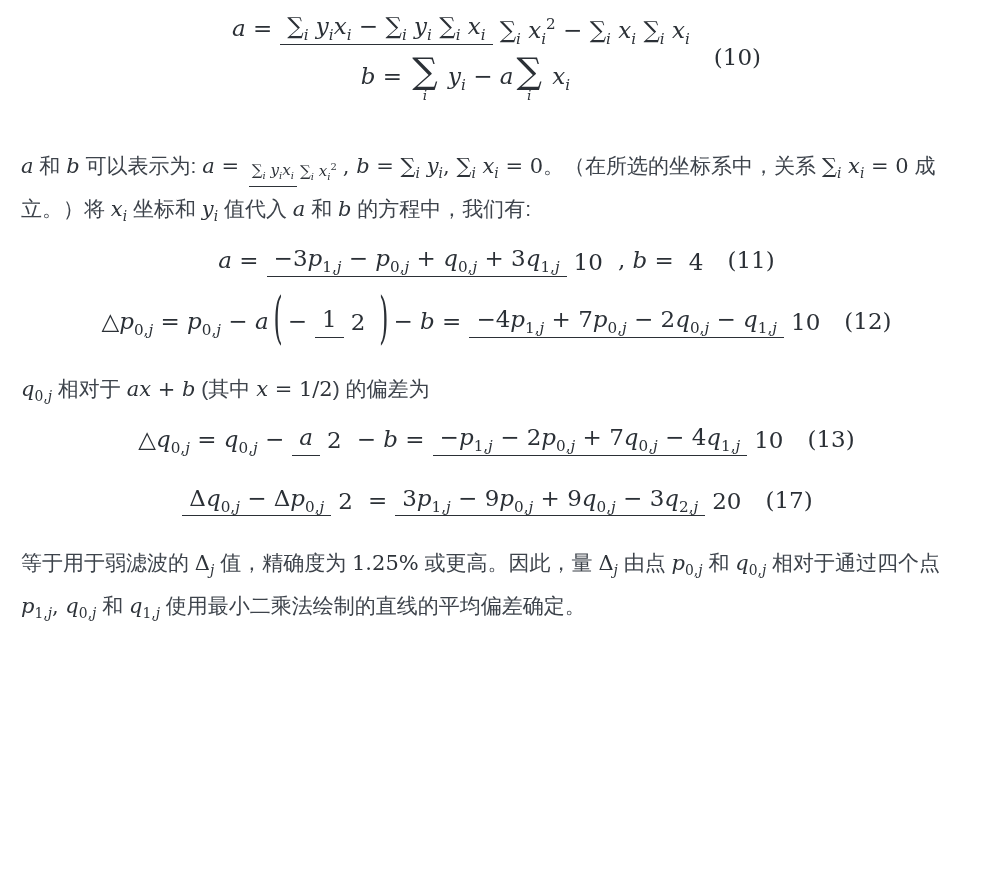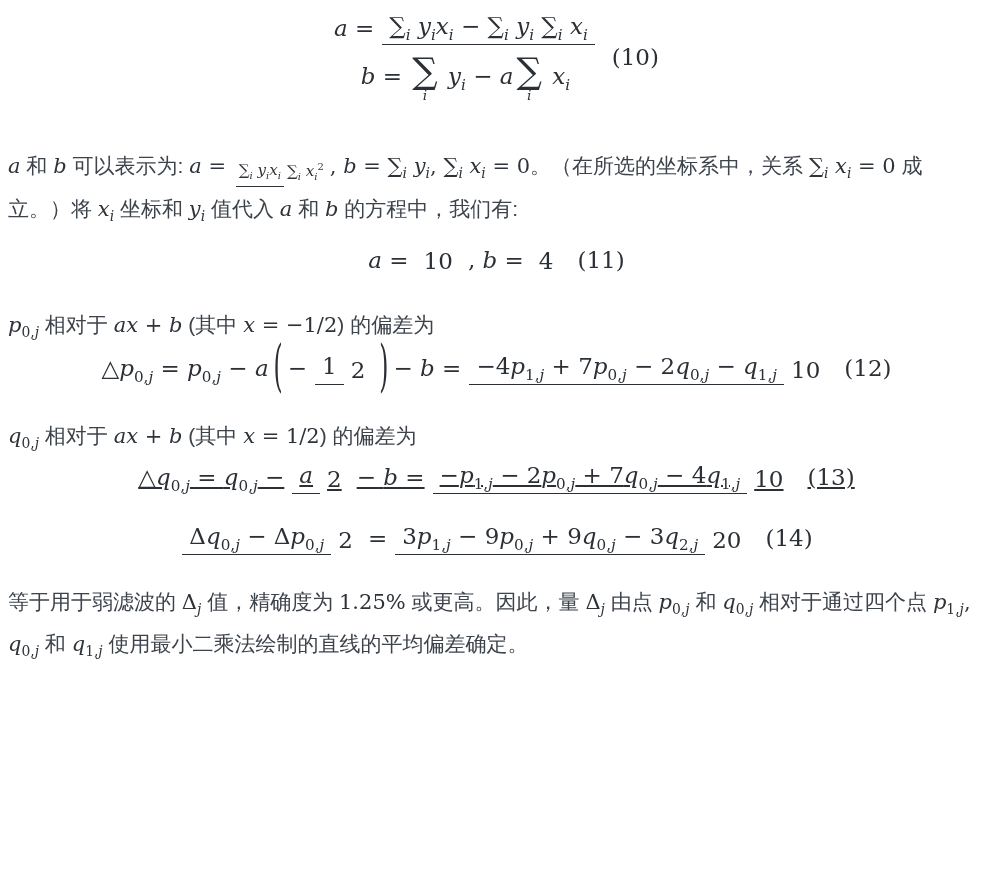--- a/index.html
+++ b/index.html
@@ -6,21 +6,21 @@
   body{
     width:992px;
     font-family:"Liberation Sans","DejaVu Sans",sans-serif;
     color:#3d434b;
     -webkit-font-smoothing:antialiased;
   }
   .doc{padding:6px 10px 14px 8px;}
 
   
   p.para{
-    margin:0;
+    margin:13px;
     font-size:21px;
     line-height:2.02;
     color:#3d434b;
   }
   .m{
     font-family:"DejaVu Serif","Liberation Serif",serif;
     color:#2e3339;
   }
   .m i{font-style:italic;}
   sub,sup{font-size:0.66em;line-height:0;}
@@ -81,34 +81,35 @@
     font-family:"DejaVu Serif","Liberation Serif",serif;
     margin-left:12px;
     white-space:nowrap;
   }
 
   
   #equation-10{margin:6px 0 42px;}
   #paragraph-1{margin-bottom:14px;}
   #equation-11{margin:14px 0 28px;}
   #equation-12{margin:6px 0 30px;}
-  #equation-13{margin:4px 0 28px;text-decoration:underline;}
+  #equation-13{margin:4px 0 28px;}
   #equation-14{margin:4px 0 26px;}
 </style>
 </head>
 <body>
 
 <div class="doc">
 
   <div class="eq" id="equation-10">
     <div class="eqcol">
       <div class="eqline">
         <span class="seg"><span class="m"><i>a</i> =</span></span>
         <span class="frac">
           <span class="fnum"><span class="m">∑<sub><i>i</i></sub> <i>y</i><sub><i>i</i></sub><i>x</i><sub><i>i</i></sub> − ∑<sub><i>i</i></sub> <i>y</i><sub><i>i</i></sub> ∑<sub><i>i</i></sub> <i>x</i><sub><i>i</i></sub></span></span>
+          <span class="fden"><span class="m">∑<sub><i>i</i></sub> <i>x</i><sub><i>i</i></sub><sup>2</sup> − ∑<sub><i>i</i></sub> <i>x</i><sub><i>i</i></sub> ∑<sub><i>i</i></sub> <i>x</i><sub><i>i</i></sub></span></span>
         </span>
       </div>
       <div class="eqline">
           <span class="m"><i>b</i> = <span class="bsum">
               <span class="bop">∑</span>
               <span class="blim"><i>i</i></span>
             </span> <i>y</i><sub><i>i</i></sub> − <i>a</i><span class="bsum">
               <span class="bop">∑</span>
               <span class="blim"><i>i</i></span>
             </span> <i>x</i><sub><i>i</i></sub></span>
@@ -118,30 +119,30 @@
   </div>
 
   <p class="para" id="paragraph-1"><span class="m"><i>a</i></span> 和 <span class="m"><i>b</i></span> 可以表示为: <span class="m"><i>a</i> = <span class="frac">
           <span class="fnum">∑<sub><i>i</i></sub> <i>y</i><sub><i>i</i></sub><i>x</i><sub><i>i</i></sub></span>
           <span class="fden">∑<sub><i>i</i></sub> <i>x</i><sub><i>i</i></sub><sup>2</sup></span>
         </span>, <i>b</i> = ∑<sub><i>i</i></sub> <i>y</i><sub><i>i</i></sub>, ∑<sub><i>i</i></sub> <i>x</i><sub><i>i</i></sub> = 0</span>。（在所选的坐标系中，关系 <span class="m">∑<sub><i>i</i></sub> <i>x</i><sub><i>i</i></sub> = 0</span> 成立。）将 <span class="m"><i>x</i><sub><i>i</i></sub></span> 坐标和 <span class="m"><i>y</i><sub><i>i</i></sub></span> 值代入 <span class="m"><i>a</i></span> 和 <span class="m"><i>b</i></span> 的方程中，我们有:</p>
 
   <div class="eq" id="equation-11">
     <span class="seg"><span class="m"><i>a</i> =</span></span>
     <span class="frac">
+      <span class="fnum"><span class="m">−3<i>p</i><sub>1,<i>j</i></sub> − <i>p</i><sub>0,<i>j</i></sub> + <i>q</i><sub>0,<i>j</i></sub> + 3<i>q</i><sub>1,<i>j</i></sub></span></span>
       <span class="fden"><span class="m">10</span></span>
     </span>
     <span class="seg"><span class="m">, <i>b</i> =</span></span>
     <span class="frac">
       <span class="fden"><span class="m">4</span></span>
     </span>
     <span class="tag">(11)</span>
   </div>
 
-  <p class="para" id="paragraph-2"><span class="m"><i>p</i><sub>0,<i>j</i></sub></span> 相对于 <span class="m"><i>ax</i> + <i>b</i></span> (其中 <span class="m"><i>x</i> = −1/2</span>) 的偏差为</p>
 
   <div class="eq" id="equation-12">
     <span class="seg"><span class="m">△<i>p</i><sub>0,<i>j</i></sub> = <i>p</i><sub>0,<i>j</i></sub> − <i>a</i></span></span>
     <span class="bigp">(</span>
     <span class="seg"><span class="m">−</span></span>
     <span class="frac">
       <span class="fnum"><span class="m">1</span></span>
       <span class="fden"><span class="m">2</span></span>
     </span>
     <span class="bigp">)</span>
@@ -173,18 +174,18 @@
   <div class="eq" id="equation-14">
     <span class="frac">
       <span class="fnum"><span class="m">Δ<i>q</i><sub>0,<i>j</i></sub> − Δ<i>p</i><sub>0,<i>j</i></sub></span></span>
       <span class="fden"><span class="m">2</span></span>
     </span>
     <span class="seg"><span class="m">=</span></span>
     <span class="frac">
       <span class="fnum"><span class="m">3<i>p</i><sub>1,<i>j</i></sub> − 9<i>p</i><sub>0,<i>j</i></sub> + 9<i>q</i><sub>0,<i>j</i></sub> − 3<i>q</i><sub>2,<i>j</i></sub></span></span>
       <span class="fden"><span class="m">20</span></span>
     </span>
-    <span class="tag">(14)</span>
+    <span class="tag">(17)</span>
   </div>
 
   <p class="para" id="paragraph-5">等于用于弱滤波的 <span class="m">Δ<sub><i>j</i></sub></span> 值，精确度为 <span class="m">1.25%</span> 或更高。因此，量 <span class="m">Δ<sub><i>j</i></sub></span> 由点 <span class="m"><i>p</i><sub>0,<i>j</i></sub></span> 和 <span class="m"><i>q</i><sub>0,<i>j</i></sub></span> 相对于通过四个点 <span class="m"><i>p</i><sub>1,<i>j</i></sub>, <i>q</i><sub>0,<i>j</i></sub></span> 和 <span class="m"><i>q</i><sub>1,<i>j</i></sub></span> 使用最小二乘法绘制的直线的平均偏差确定。</p>
 
 </div>
 
 </body></html>

